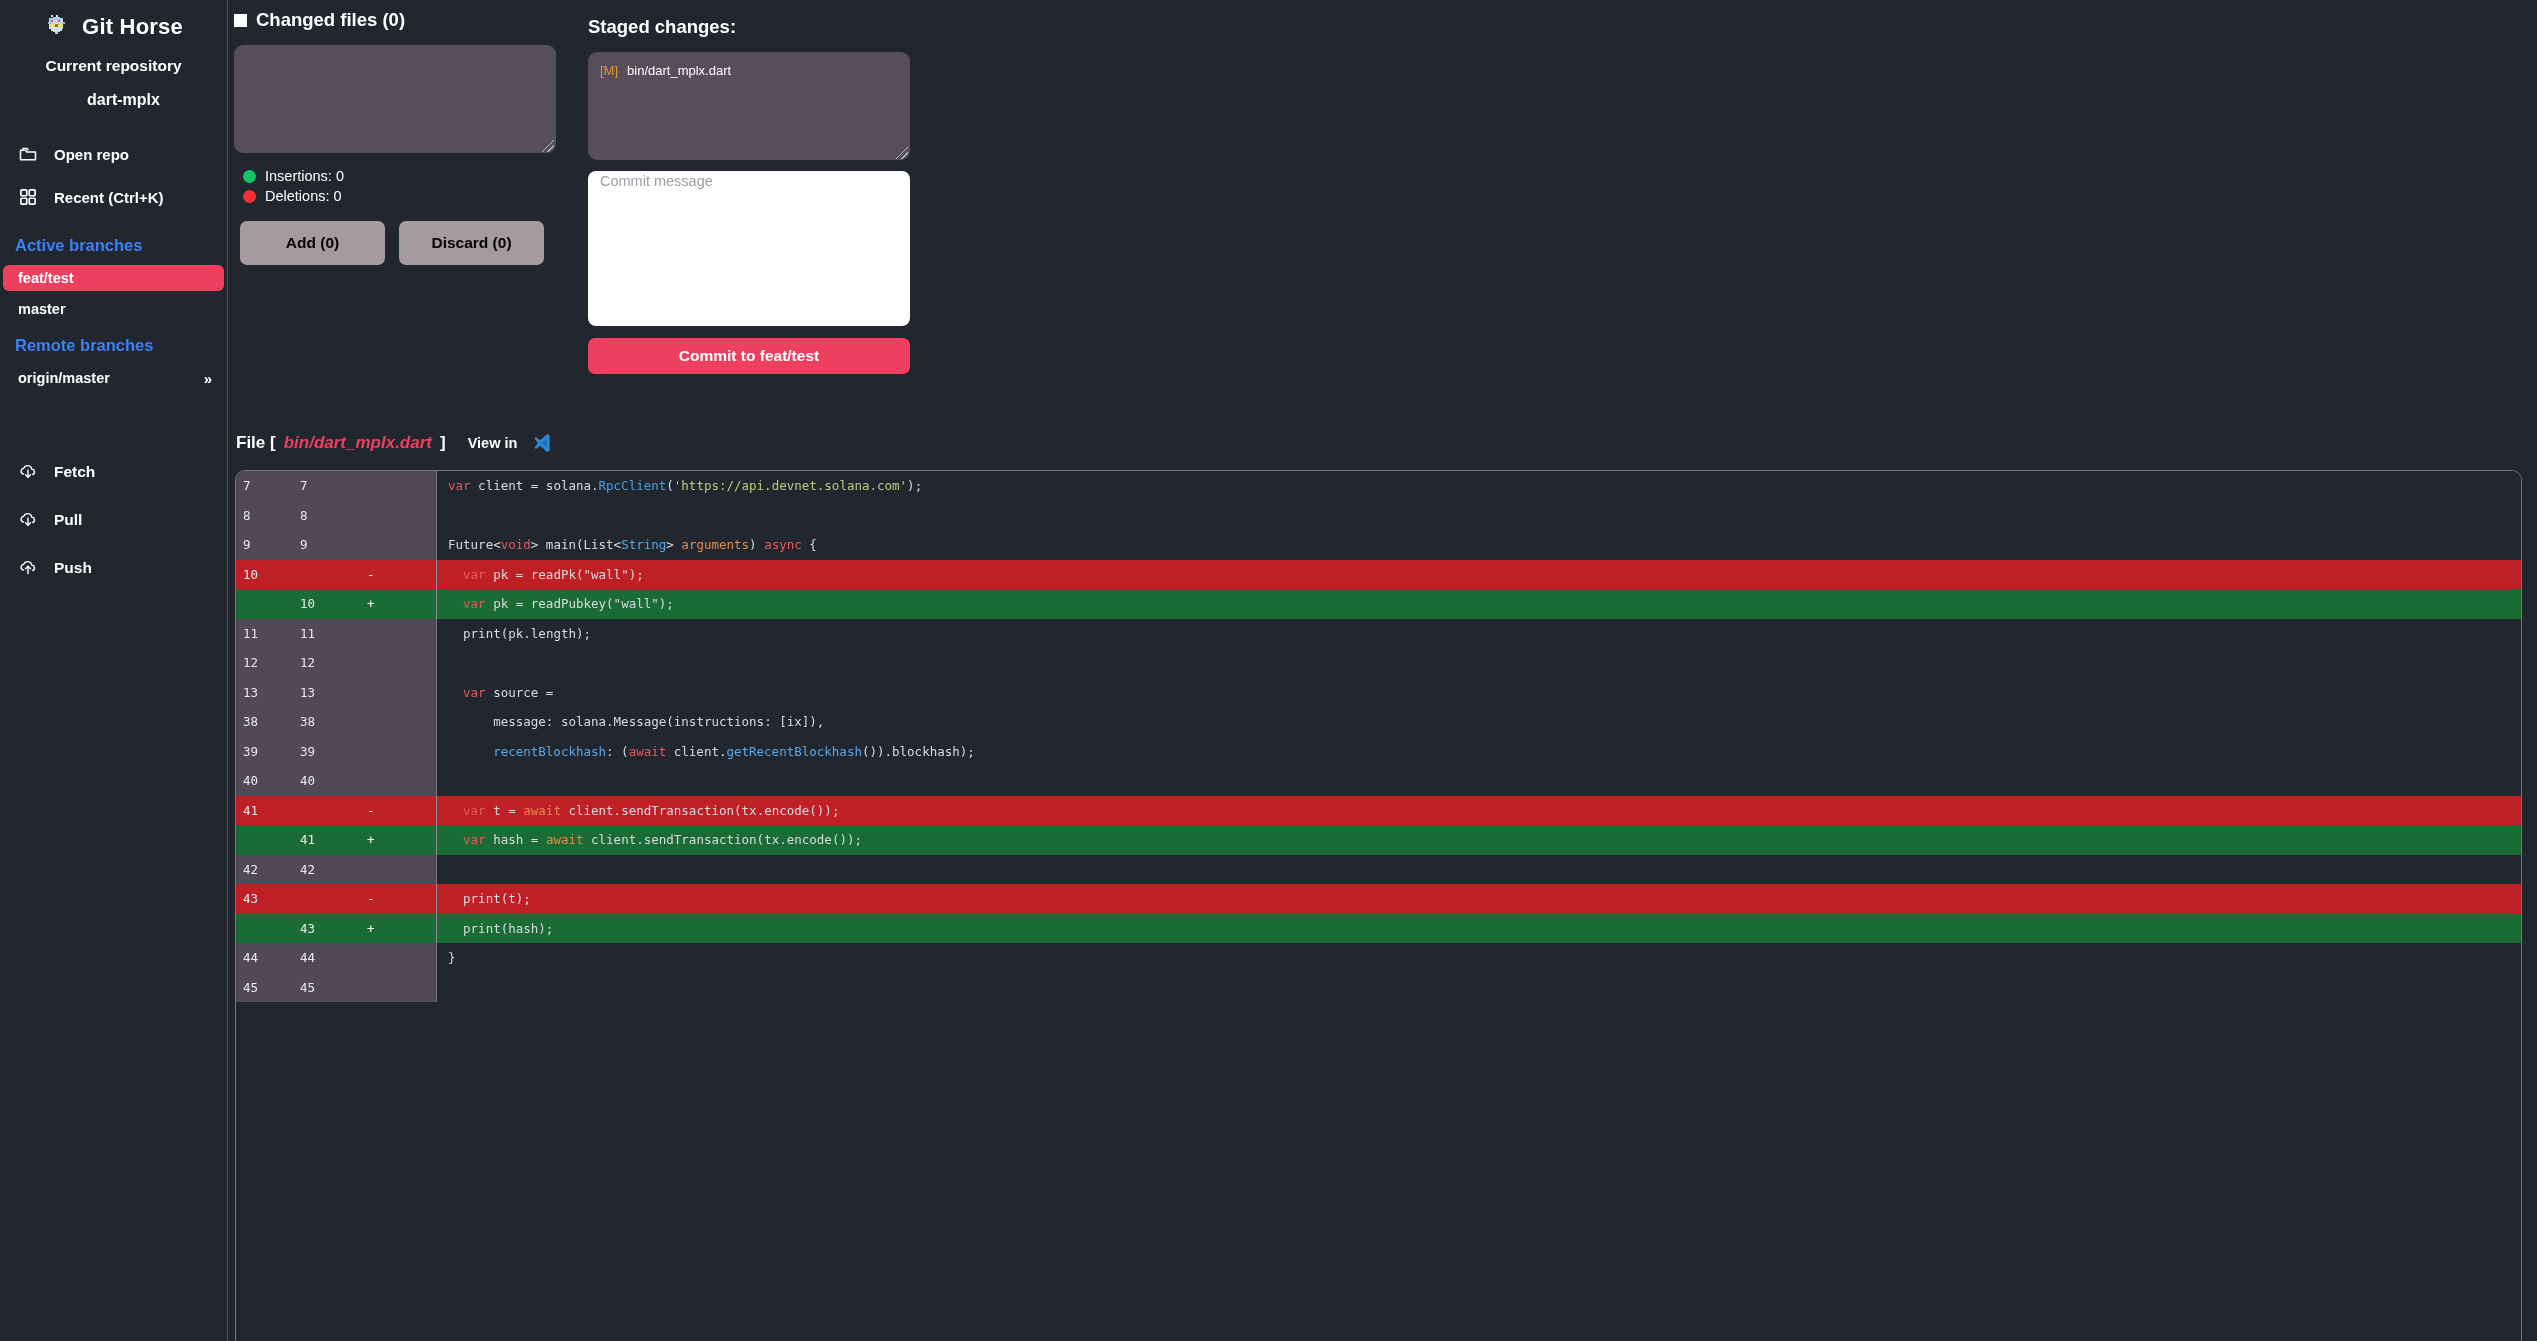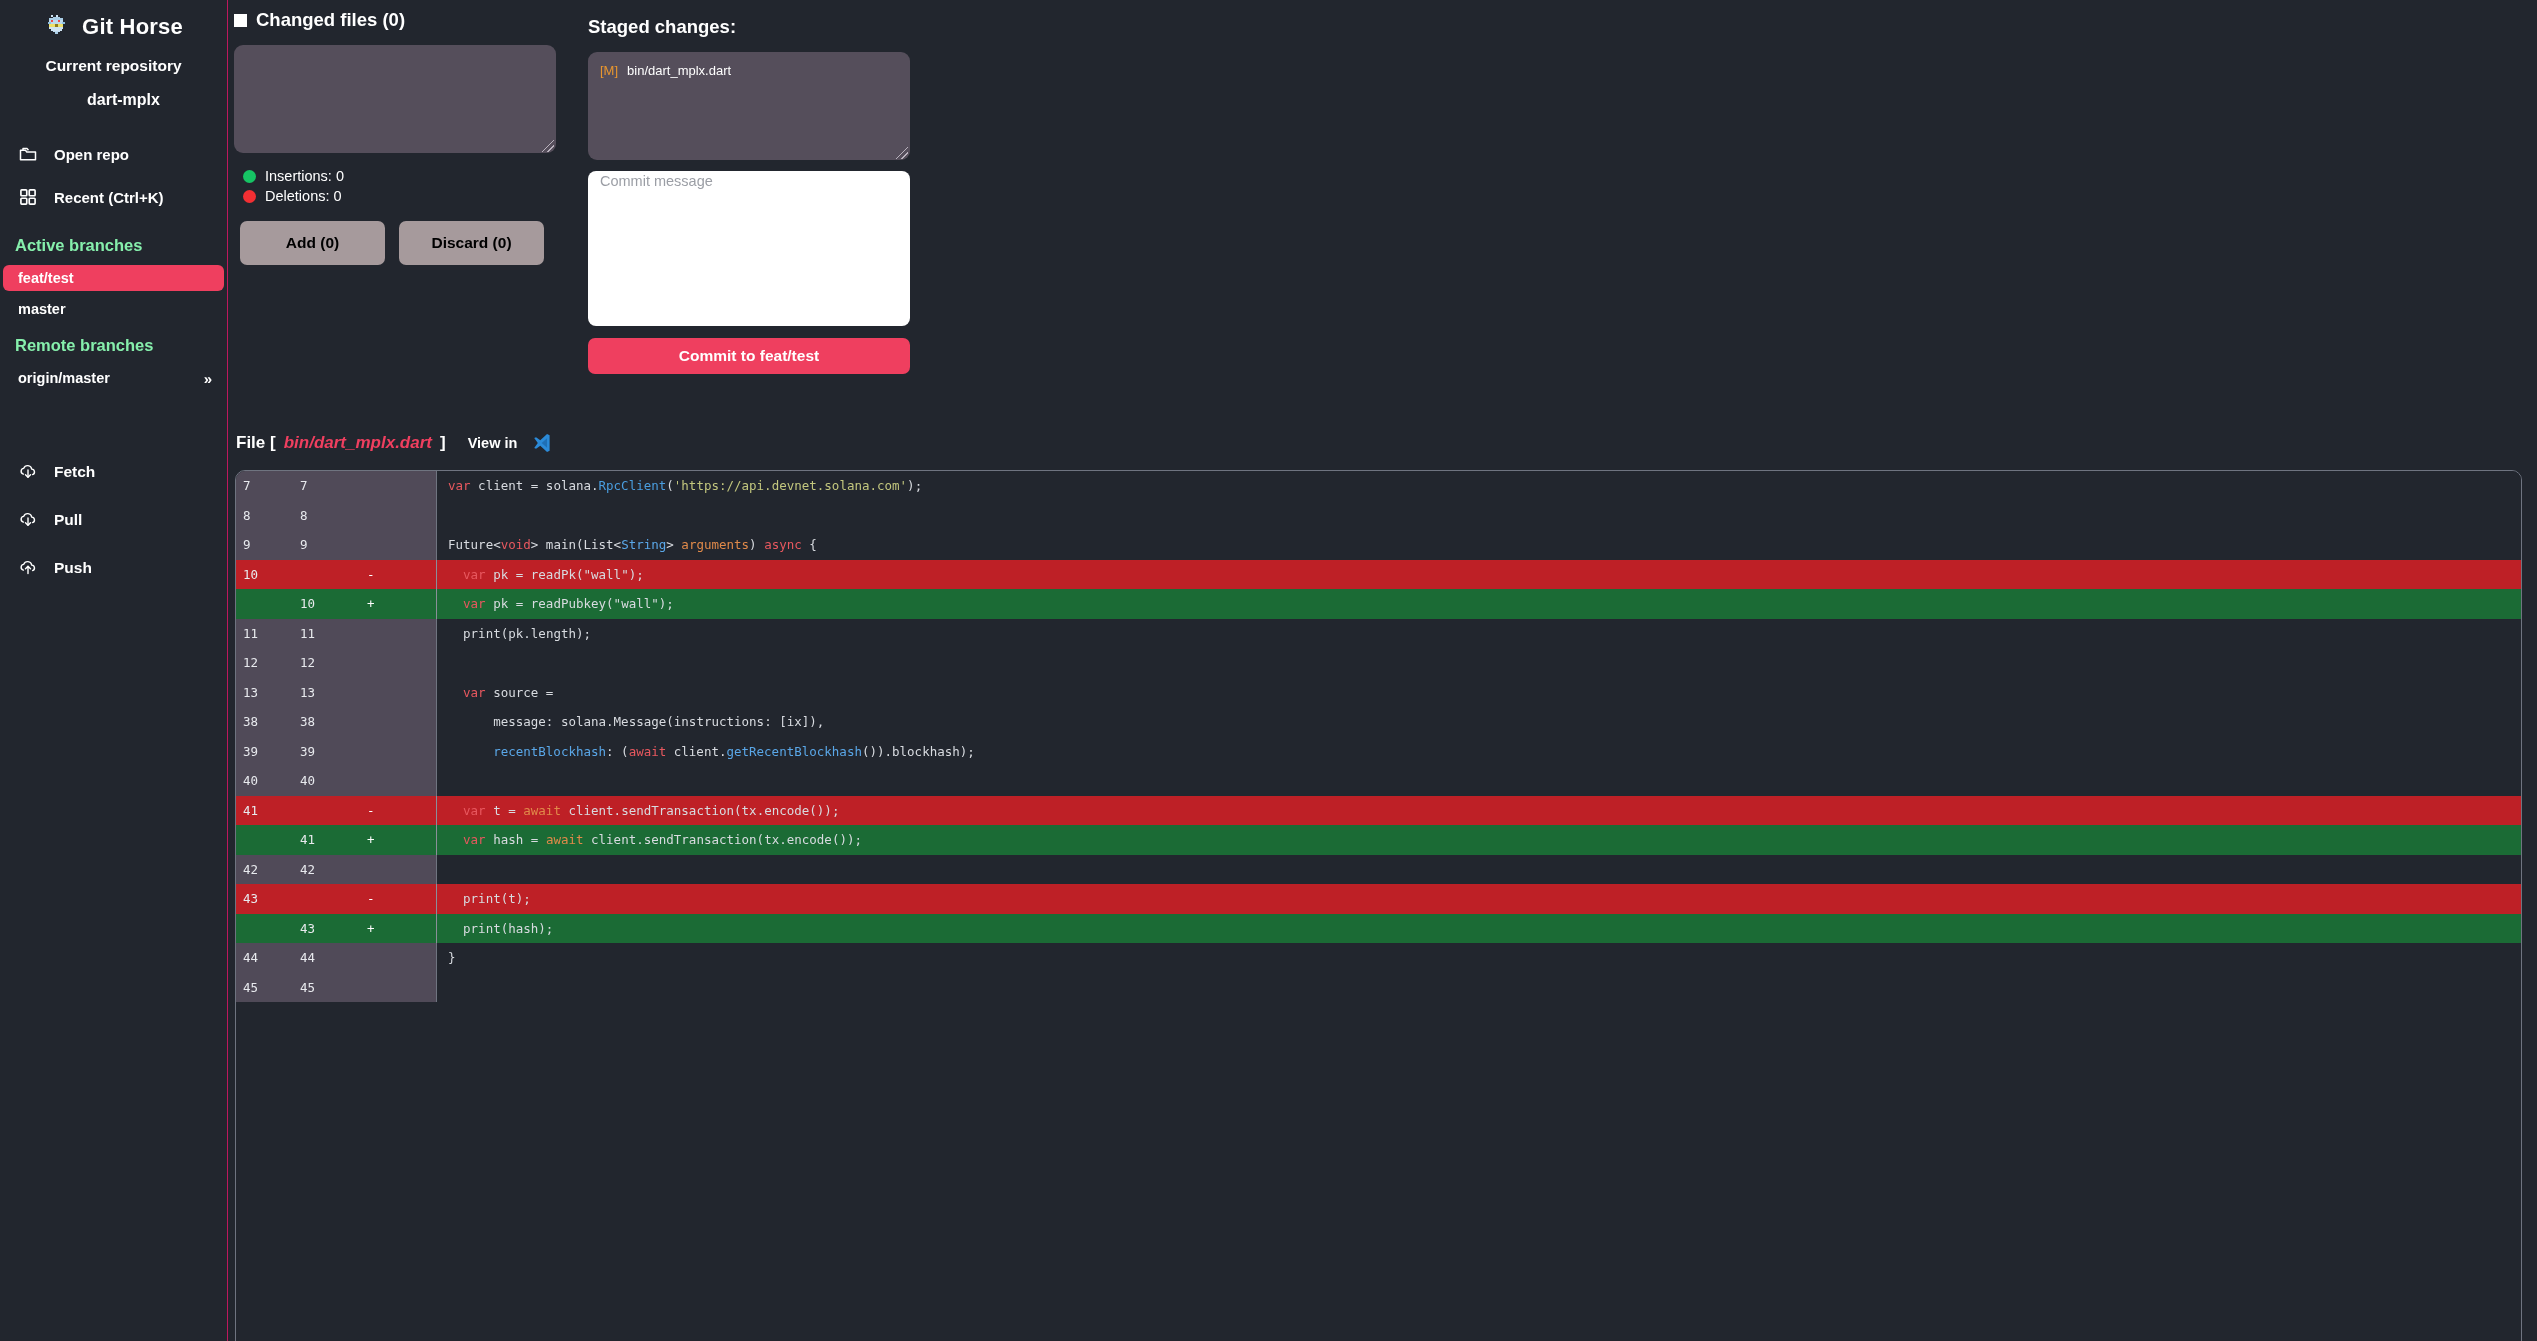--- a/index.html
+++ b/index.html
@@ -71,21 +71,21 @@
     color: #ffffff;
     font-size: 15px;
     font-weight: bold;
     cursor: pointer;
   }
   .nav-icon { width: 20px; height: 20px; flex: 0 0 20px; display:block; }
 
   .section-title {
     font-size: 16.5px;
     font-weight: bold;
-    color: #86efac;
+    color: #3b82f6;
     padding-left: 15px;
   }
 
   .branch-item {
     height: 26px;
     display: flex;
     align-items: center;
     justify-content: space-between;
     padding: 0 14px 0 15px;
     font-size: 14.5px;

